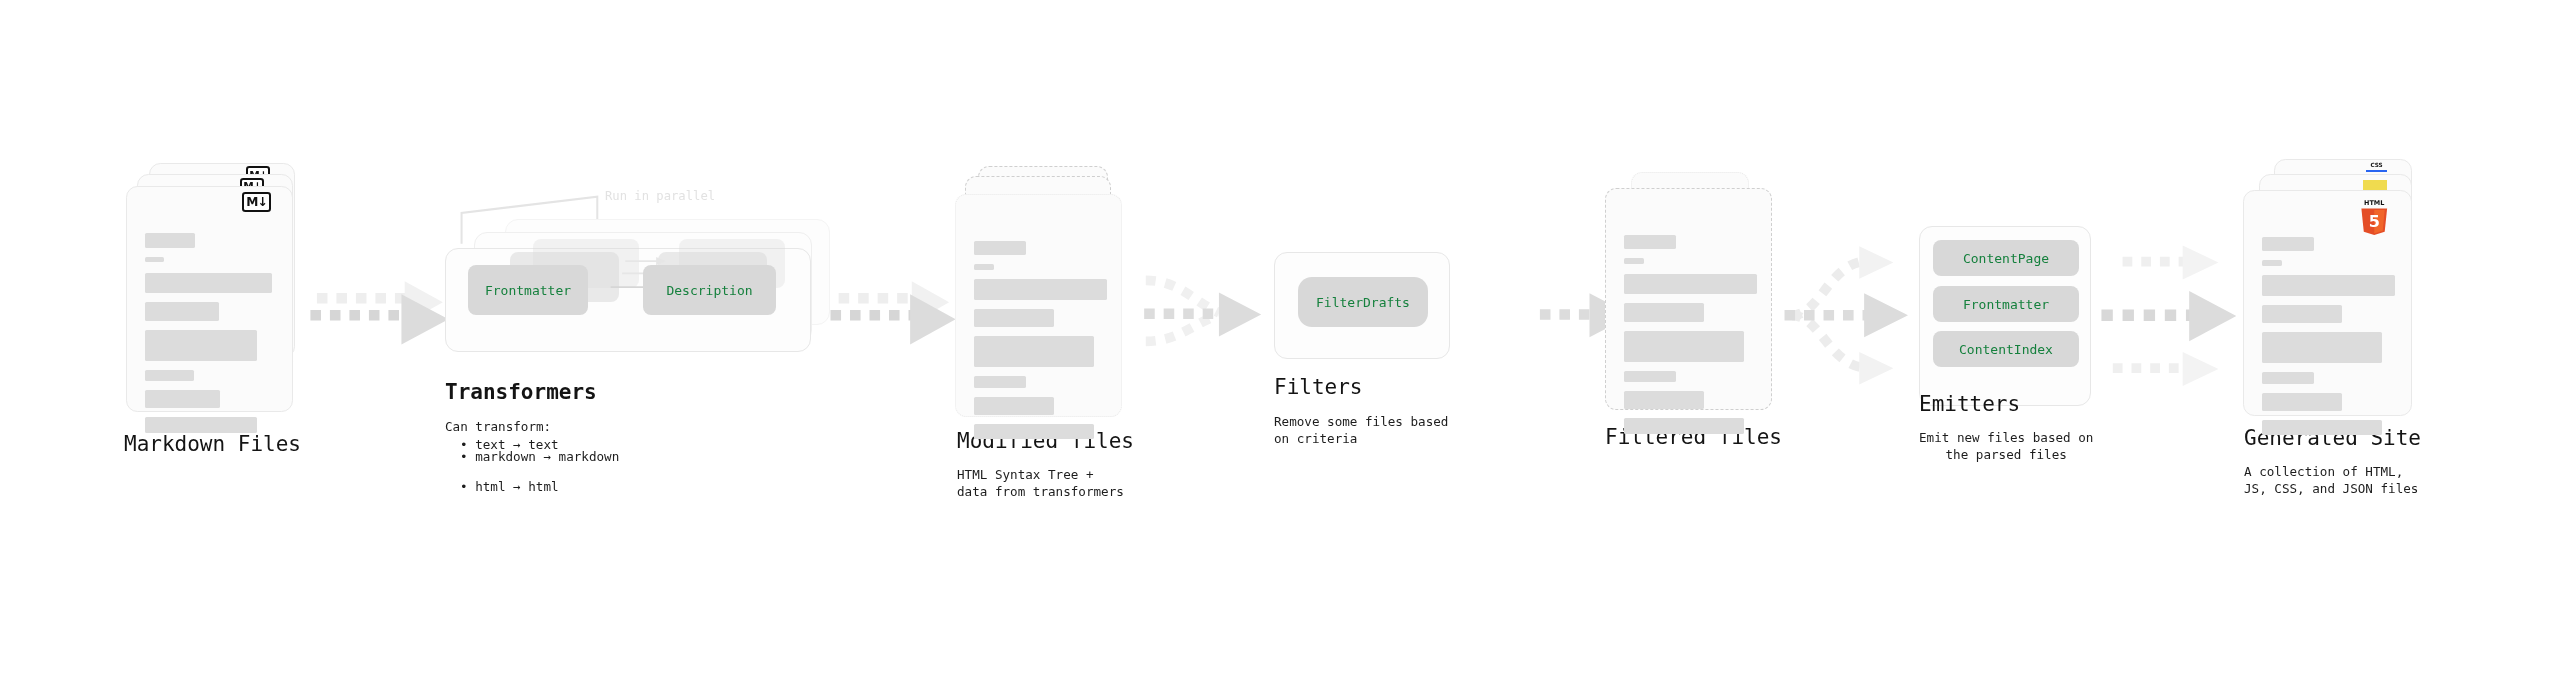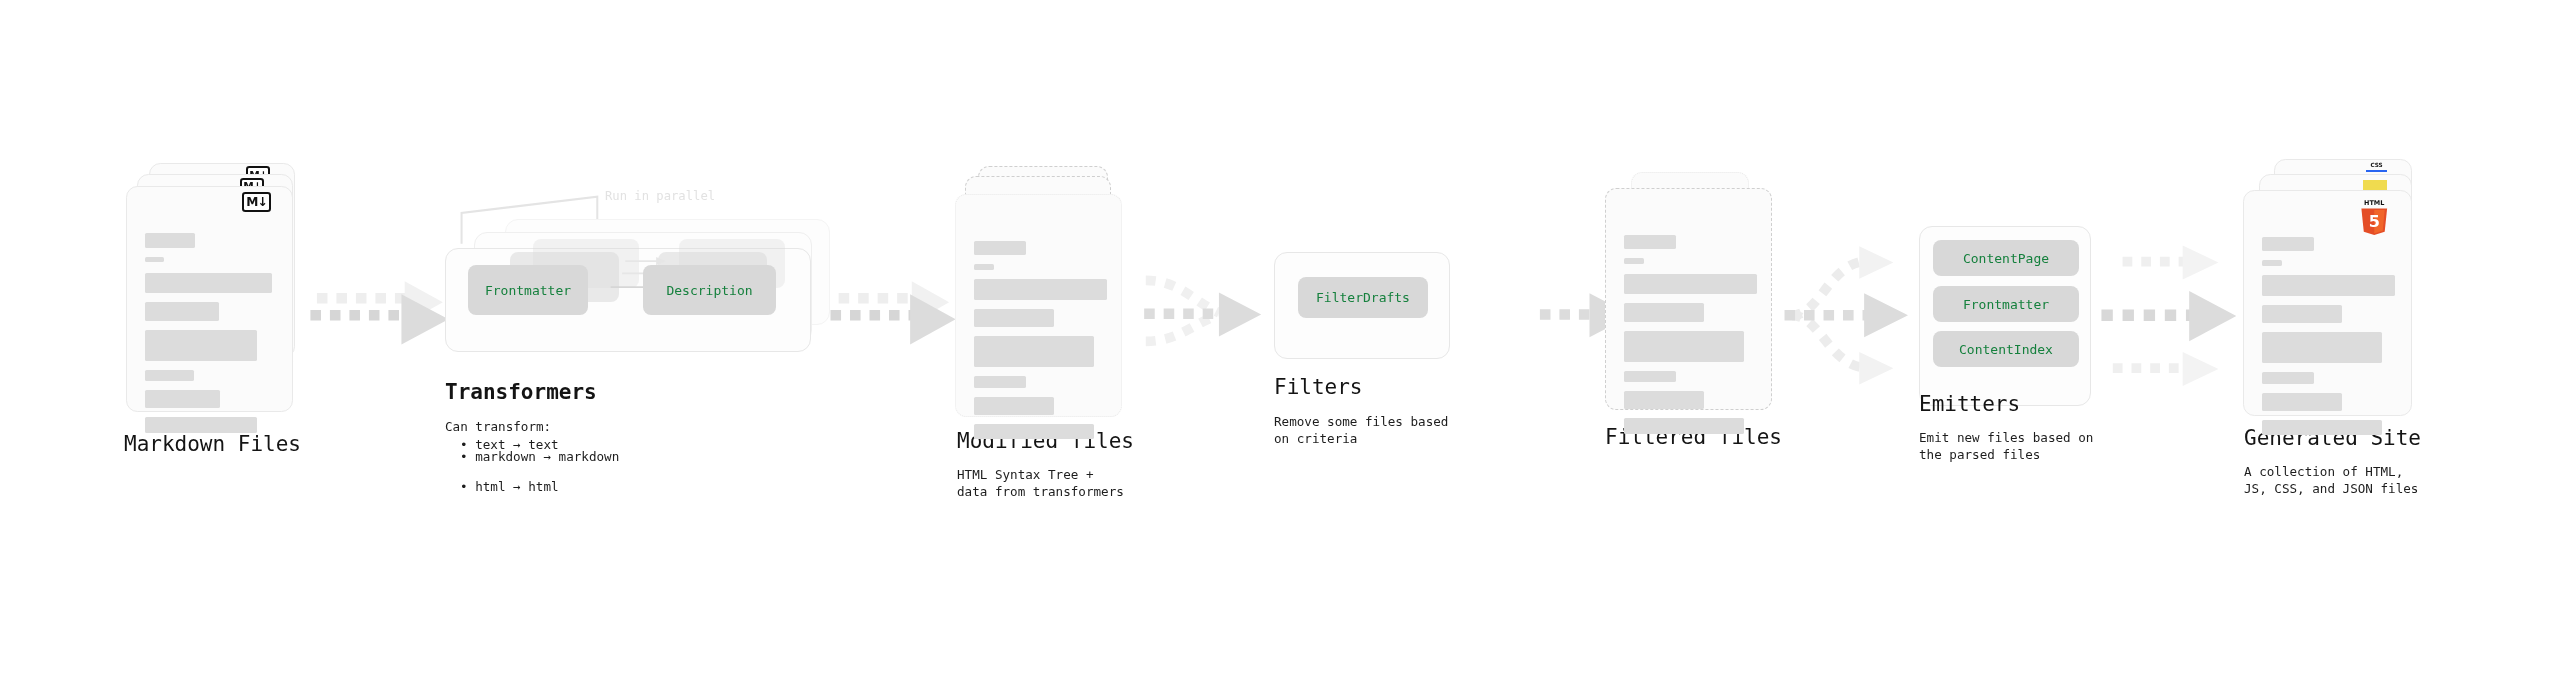--- a/index.html
+++ b/index.html
@@ -253,21 +253,21 @@
         <div class="bar" style="width:80px;  height:18px;"></div>
         <div class="bar" style="width:120px; height:15.4px;"></div>
       </div>
     </div>
   </div>
   <div class="title" style="left:957px; top:429px;">Modified files</div>
   <div class="caption" style="left:957px; top:466px;">HTML Syntax Tree +
 data from transformers</div>
 
   <div class="group-box" style="left:1274px; top:252px; width:176px; height:107px;">
-    <div class="chip" style="left:23px; top:24.4px; width:130px; height:41px;">FilterDrafts</div>
+    <div class="chip" style="left:23px; top:24.4px; width:130px; height:50px;border-radius:14px;">FilterDrafts</div>
   </div>
   <div class="title" style="left:1274px; top:375px;">Filters</div>
   <div class="caption" style="left:1274px; top:413px;">Remove some files based
 on criteria</div>
 
   <div class="card-stack" style="left:1605px; top:172px; width:187px; height:260px;">
     <div class="card dotted card-back" style="left:26px; top:0px; width:118px; height:57px;"></div>
     <div class="card dashed card-main" style="left:0px; top:16.3px; width:167px; height:222px;">
       <div class="bars">
         <div class="bar" style="width:52px;  height:14px;"></div>
@@ -282,21 +282,21 @@
     </div>
   </div>
   <div class="title" style="left:1605px; top:425px;">Filtered files</div>
 
   <div class="group-box" style="left:1919px; top:226px; width:172px; height:180px;">
     <div class="chip" style="left:13px; top:13px; width:146px; height:36px;">ContentPage</div>
     <div class="chip" style="left:13px; top:59px; width:146px; height:36px;">Frontmatter</div>
     <div class="chip" style="left:13px; top:104px; width:146px; height:36px;">ContentIndex</div>
   </div>
   <div class="title" style="left:1919px; top:392px;">Emitters</div>
-  <div class="caption" style="left:1919px; top:429px;">Emit new files based on
+  <div class="caption" style="left:1919px; top:429px;text-align:center;">Emit new files based on
 the parsed files</div>
 
   <div class="card-stack" style="left:2243px; top:159px; width:195px; height:268px;">
     <div class="card card-back" style="left:31px; top:0px; width:138px; height:98px;"></div>
     <div class="card card-mid" style="left:16.3px; top:14.6px; width:153px; height:98px;"></div>
     <div class="card card-main" style="left:0px; top:31px; width:169px; height:226px;">
       <div class="bars">
         <div class="bar" style="width:52px;  height:14px;"></div>
         <div class="bar" style="width:19.5px;  height:5.7px; margin-bottom:9.8px;"></div>
         <div class="bar" style="width:133px; height:20.3px;"></div>

